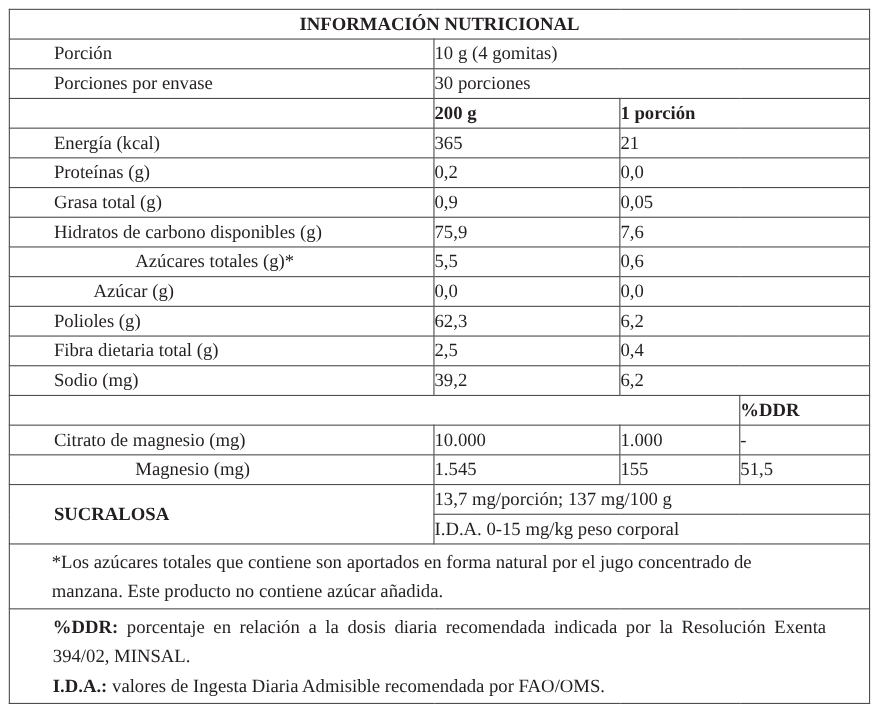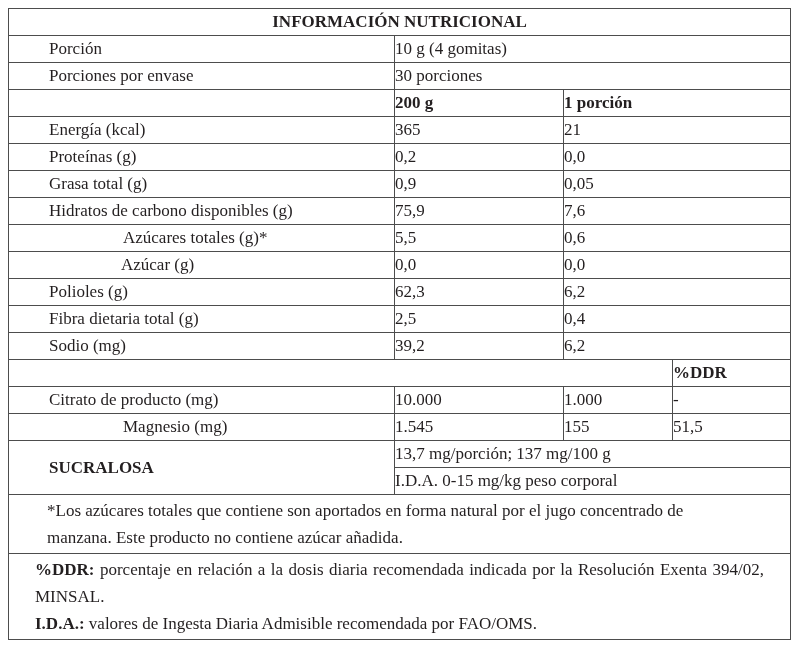--- a/index.html
+++ b/index.html
@@ -2,26 +2,26 @@
 <html><head>
 <meta charset="utf-8">
 <style>
   html,body{margin:0;padding:0;background:#ffffff;}
   body{width:800px;height:655px;position:relative;font-family:"Liberation Sans",sans-serif;color:#231f20;}
   .wrap{position:absolute;left:8px;top:8px;width:782px;}
   table{border-collapse:collapse;width:782px;table-layout:fixed;font-size:17px;font-family:Liberation Serif, serif;}
   td{border:1.5px solid #4d4d4d;padding:0;height:26px;line-height:26px;white-space:nowrap;}
   .c{text-align:left;}
   .l{padding-left:40px;margin-top:41px;}
-  .ind{padding-left:112px;}
+  .ind{padding-left:76px;}
   .ind2{padding-left:114px;}
   .b{font-weight:bold;}
   .title{font-weight:bold;text-align:center;height:26px;}
   .note{white-space:normal;padding:2px 38px;line-height:27px;}
-  .note2{white-space:normal;padding:2px 26px;line-height:27px;text-align:justify;}
+  .note2{white-space:normal;padding:2px 39px;line-height:27px;text-align:justify;}
 </style>
 </head>
 <body>
 
 <div class="wrap">
 <table>
   <colgroup>
     <col style="width:386px">
     <col style="width:169px">
     <col style="width:109px">
@@ -89,21 +89,21 @@
     <td class="l">Sodio (mg)</td>
     <td class="c">39,2</td>
     <td colspan="2" class="c">6,2</td>
   </tr>
 
   <tr>
     <td colspan="3"></td>
     <td class="c b">%DDR</td>
   </tr>
   <tr>
-    <td class="l">Citrato de producto (mg)</td>
+    <td class="l">Citrato de magnesio (mg)</td>
     <td class="c">10.000</td>
     <td class="c">1.000</td>
     <td class="c">-</td>
   </tr>
   <tr>
     <td class="ind2">Magnesio (mg)</td>
     <td class="c">1.545</td>
     <td class="c">155</td>
     <td class="c">51,5</td>
   </tr>

